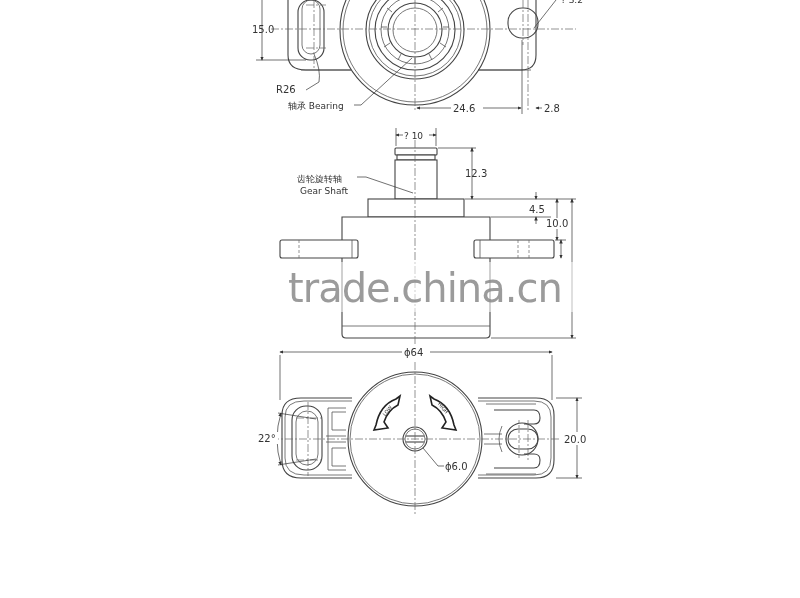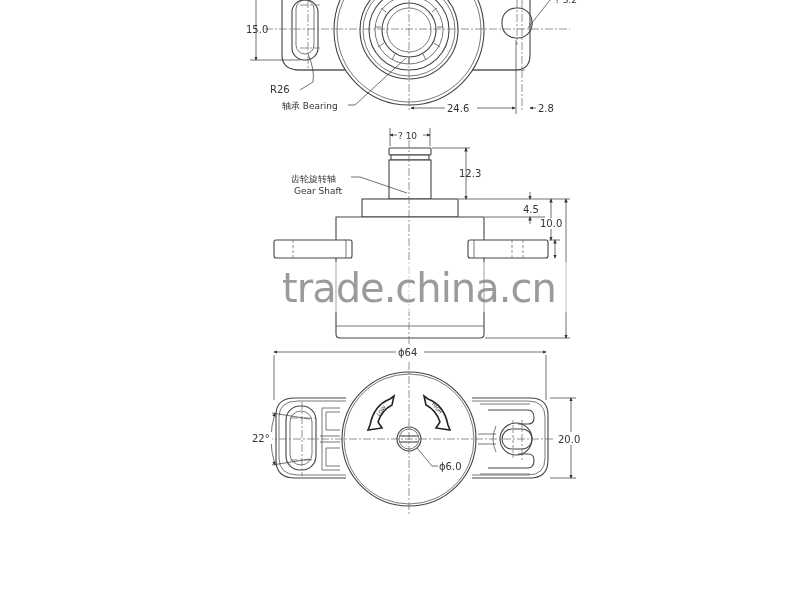--- a/index.html
+++ b/index.html
@@ -1,17 +1,17 @@
 <!DOCTYPE html>
 <html><head>
 <meta charset="utf-8">
 <style>
   html, body { margin: 0; padding: 0; background: #ffffff; }
   body { width: 800px; height: 598px; overflow: hidden; position: relative; font-family: "DejaVu Sans", sans-serif; }
-  #canvas { position: absolute; left: 10px; top: 0; width: 676px; height: 598px; }
+  #canvas { position: absolute; left: 16px; top: 0; width: 676px; height: 598px; }
   svg text { font-family: "DejaVu Sans", sans-serif; fill: #333; }
   .ol { fill: none; stroke: #444; stroke-width: 1.1; }
   .ol2 { fill: none; stroke: #555; stroke-width: 0.8; }
   .fillw { fill: #fff; stroke: #444; stroke-width: 1.1; }
   .cl { fill: none; stroke: #666; stroke-width: 0.7; stroke-dasharray: 8 2 2 2; }
   .dim { fill: none; stroke: #333; stroke-width: 0.7; }
   .hid { fill: none; stroke: #666; stroke-width: 0.7; stroke-dasharray: 3 2; }
   .lbl { font-size: 10px; }
   .lbls { font-size: 9px; }
   .wm { font-size: 40px; fill: #8a8a8a; opacity: 0.85; font-family: "DejaVu Sans", sans-serif; letter-spacing: -1px; }

